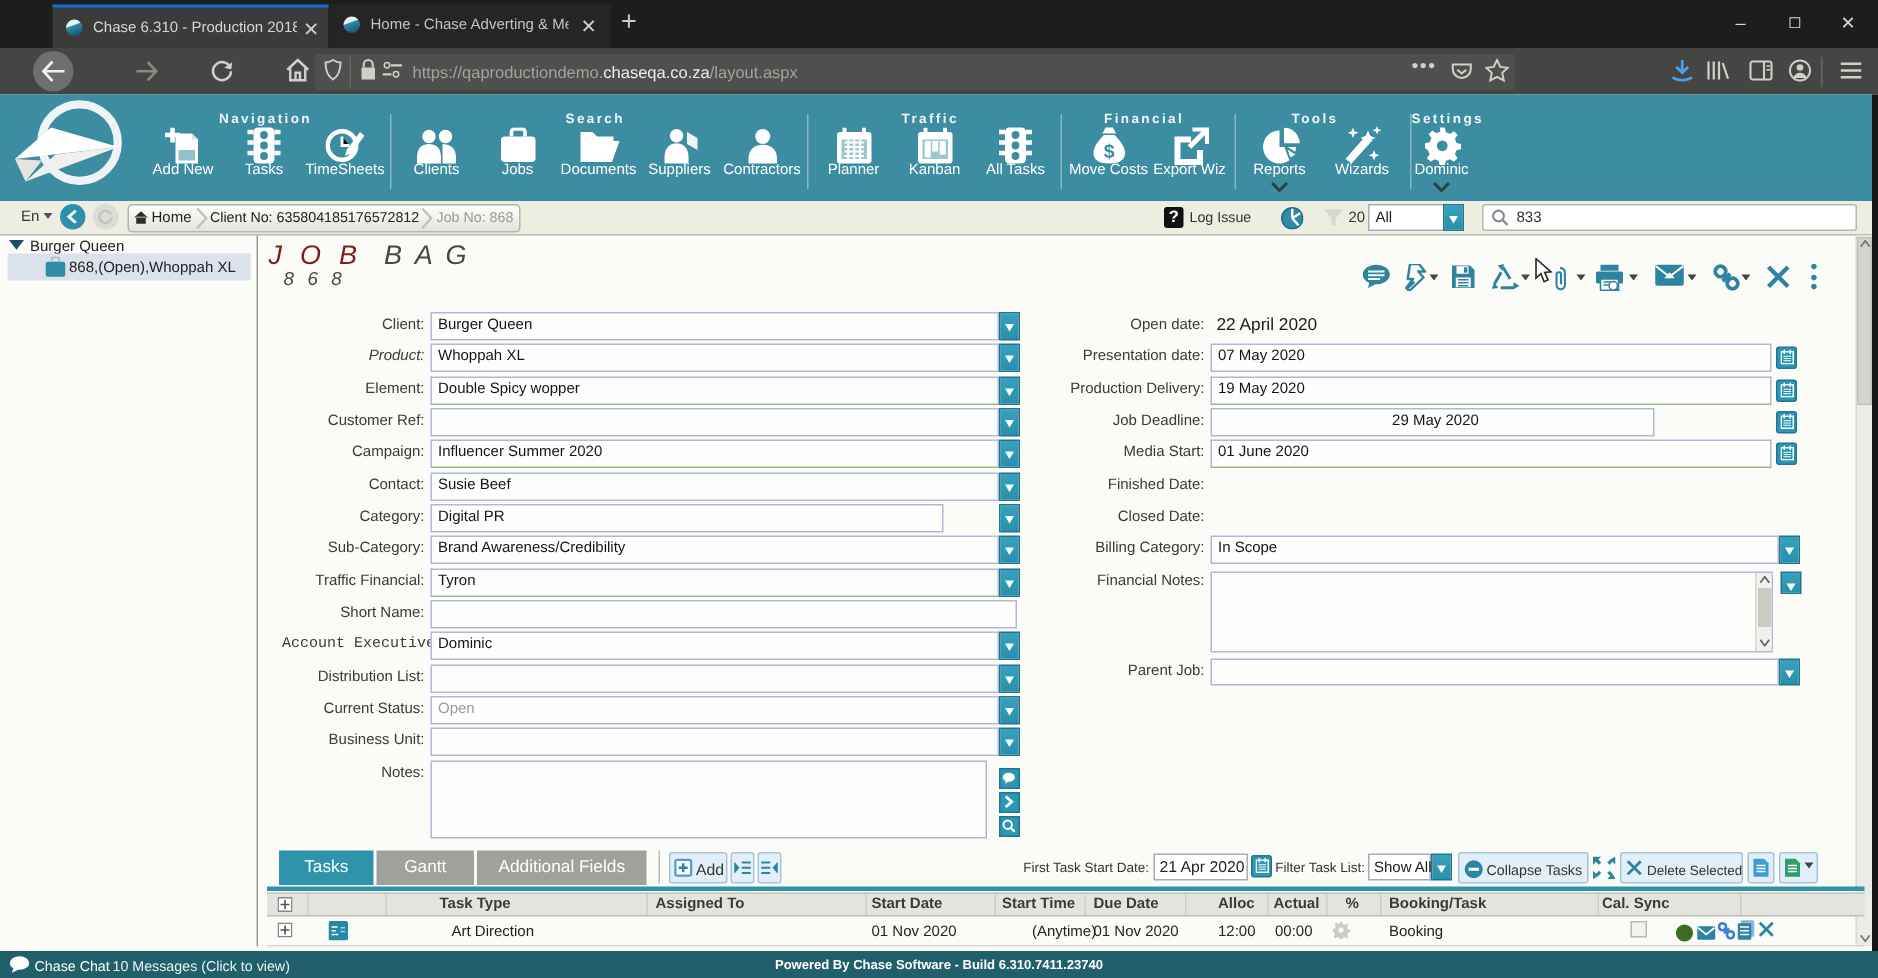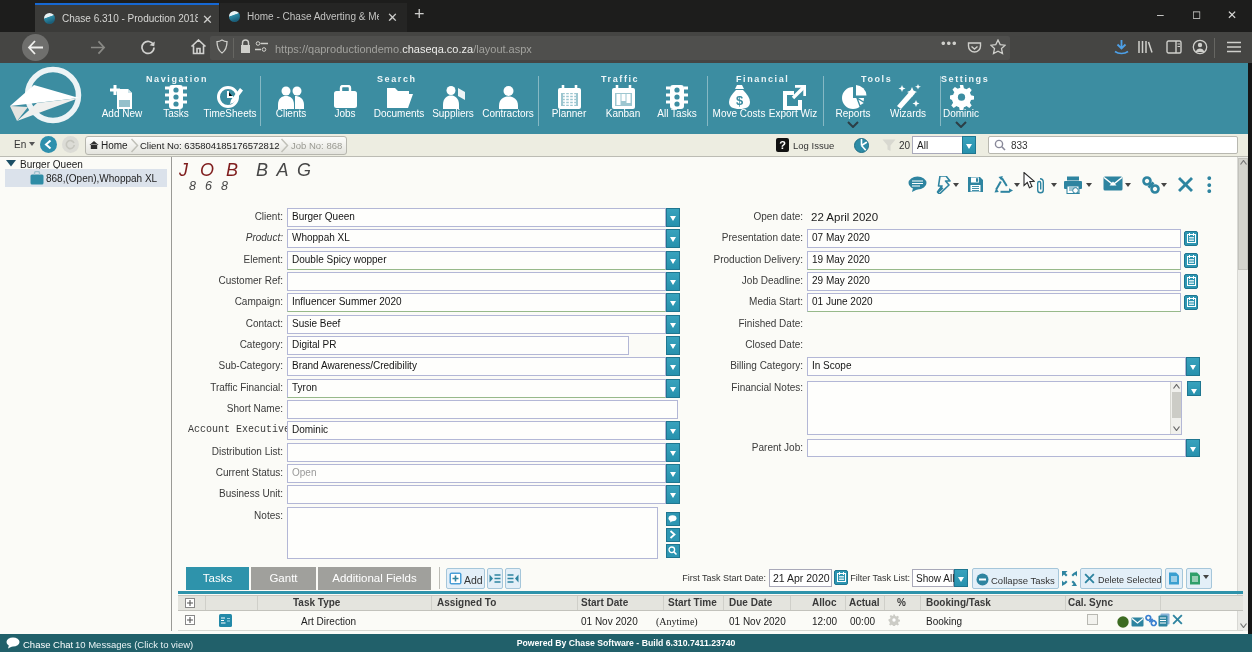--- a/index.html
+++ b/index.html
@@ -385,21 +385,21 @@
   </svg>
 <label class="fl" style="left:643px;top:253.5px;width:160px;">Production Delivery:</label>
 <div class="inp gb" style="left:807px;top:250.5px;width:374px;">19 May 2020</div>
 <div class="calbtn" style="left:1184px;top:252.5px;"></div>
 <svg class="abs" style="left:1186.5px;top:254.5px;" width="9" height="10" viewBox="0 0 9 10">
     <rect x="0.5" y="1.5" width="8" height="8" fill="none" stroke="#fff"></rect>
     <path d="M2.5 0 V3 M6.5 0 V3" stroke="#fff"></path>
     <path d="M2 4.5 H7 M2 6 H7 M2 7.5 H7" stroke="#fff" stroke-width="0.8"></path>
   </svg>
 <label class="fl" style="left:643px;top:274.9px;width:160px;">Job Deadline:</label>
-<div class="inp" style="left:807px;top:271.9px;width:374px;">29 May 2020</div>
+<div class="inp" style="left:807px;top:271.9px;width:296px;text-align:center;">29 May 2020</div>
 <div class="calbtn" style="left:1184px;top:273.9px;"></div>
 <svg class="abs" style="left:1186.5px;top:275.9px;" width="9" height="10" viewBox="0 0 9 10">
     <rect x="0.5" y="1.5" width="8" height="8" fill="none" stroke="#fff"></rect>
     <path d="M2.5 0 V3 M6.5 0 V3" stroke="#fff"></path>
     <path d="M2 4.5 H7 M2 6 H7 M2 7.5 H7" stroke="#fff" stroke-width="0.8"></path>
   </svg>
 <label class="fl" style="left:643px;top:296.2px;width:160px;">Media Start:</label>
 <div class="inp gb" style="left:807px;top:293.2px;width:374px;">01 June 2020</div>
 <div class="calbtn" style="left:1184px;top:295.2px;"></div>
 <svg class="abs" style="left:1186.5px;top:297.2px;" width="9" height="10" viewBox="0 0 9 10">
@@ -588,21 +588,21 @@
     <rect x="0.5" y="0.5" width="9" height="9" fill="#fff" stroke="#888"></rect>
     <path d="M5 2 V8 M2 5 H8" stroke="#555" stroke-width="1.1"></path>
   </svg>
 <svg class="abs" style="left:219px;top:614px;" width="13" height="13" viewBox="0 0 13 13">
     <rect width="13" height="13" rx="1.5" fill="#2389a8"></rect>
     <path d="M2 4 H6 M2 6.5 H5 M2 9 H6.5" stroke="#fff" stroke-width="1.1"></path>
     <path d="M8 4.5 H11 M8 7 H11" stroke="#9fd4e4" stroke-width="1.1"></path>
   </svg>
 <span class="abs" style="left:301px;top:616px;font-size:10px;color:#222;">Art Direction</span>
 <span class="abs" style="left:581px;top:616px;font-size:10px;color:#222;">01 Nov 2020</span>
-<span class="abs" style="left:656px;top:616px;font-size:10px;color:#222;font-family:Liberation Serif, serif;">(Anytime)</span>
+<span class="abs" style="left:688px;top:616px;font-size:10px;color:#222;">(Anytime)</span>
 <span class="abs" style="left:729px;top:616px;font-size:10px;color:#222;">01 Nov 2020</span>
 <span class="abs" style="left:812px;top:616px;font-size:10px;color:#222;">12:00</span>
 <span class="abs" style="left:850px;top:616px;font-size:10px;color:#222;">00:00</span>
 <svg class="abs" style="left:888px;top:614px;" width="12" height="12" viewBox="0 0 24 24">
     <path fill="#ccccc6" d="M10.3 1 h3.4 l.7 3.2 a8 8 0 0 1 2.3 1 l2.8-1.8 2.4 2.4 -1.8 2.8 a8 8 0 0 1 1 2.3 l3.2.7 v3.4 l-3.2.7 a8 8 0 0 1 -1 2.3 l1.8 2.8 -2.4 2.4 -2.8-1.8 a8 8 0 0 1 -2.3 1 l-.7 3.2 h-3.4 l-.7-3.2 a8 8 0 0 1 -2.3-1 l-2.8 1.8 -2.4-2.4 1.8-2.8 a8 8 0 0 1 -1-2.3 L1 13.7 v-3.4 l3.2-.7 a8 8 0 0 1 1-2.3 L3.4 4.5 5.8 2.1 8.6 3.9 a8 8 0 0 1 2.3-1 Z"></path>
     <circle cx="12" cy="12" r="3.4" fill="#fff"></circle>
   </svg>
 <span class="abs" style="left:926px;top:616px;font-size:10px;color:#222;">Booking</span>
 <div class="abs" style="left:1087px;top:614px;width:11px;height:11px;background:#f2f2ee;border:1px solid #b8b8b2;"></div>
 

